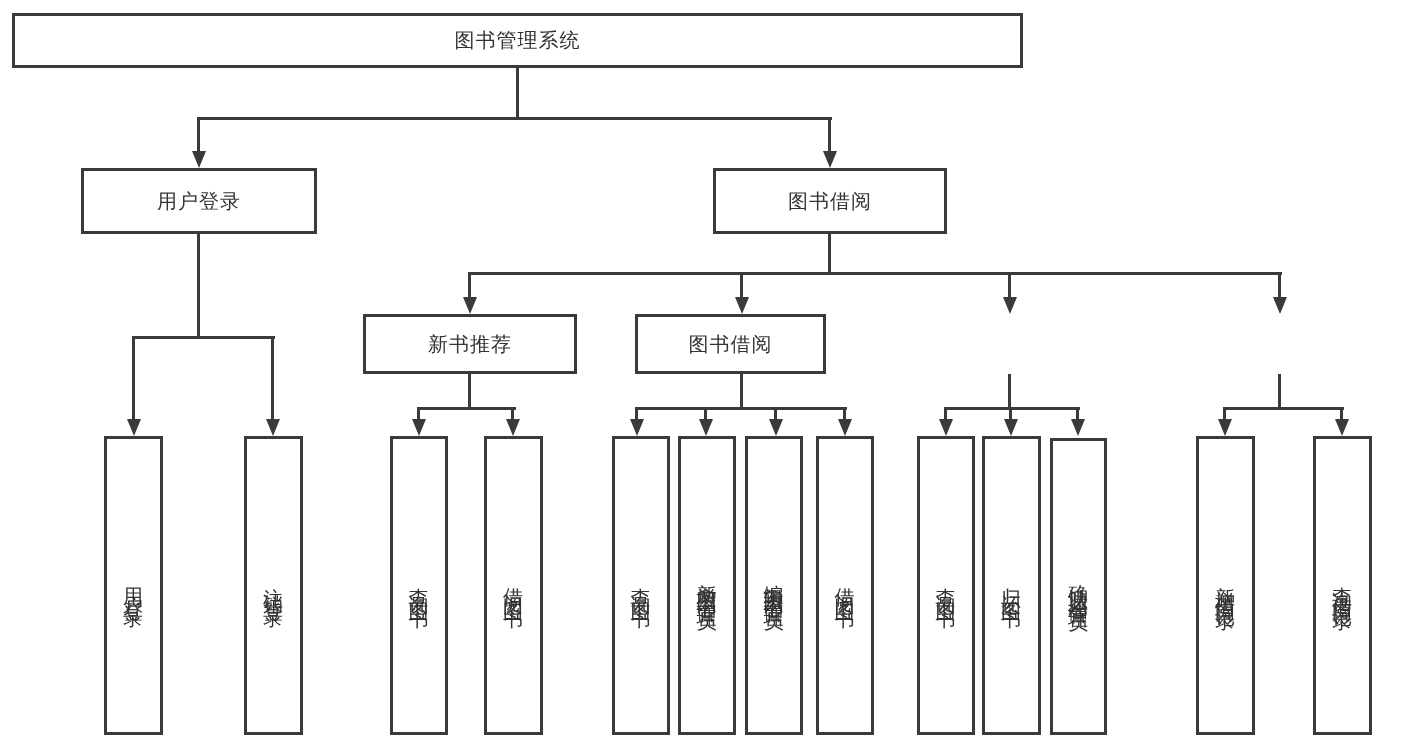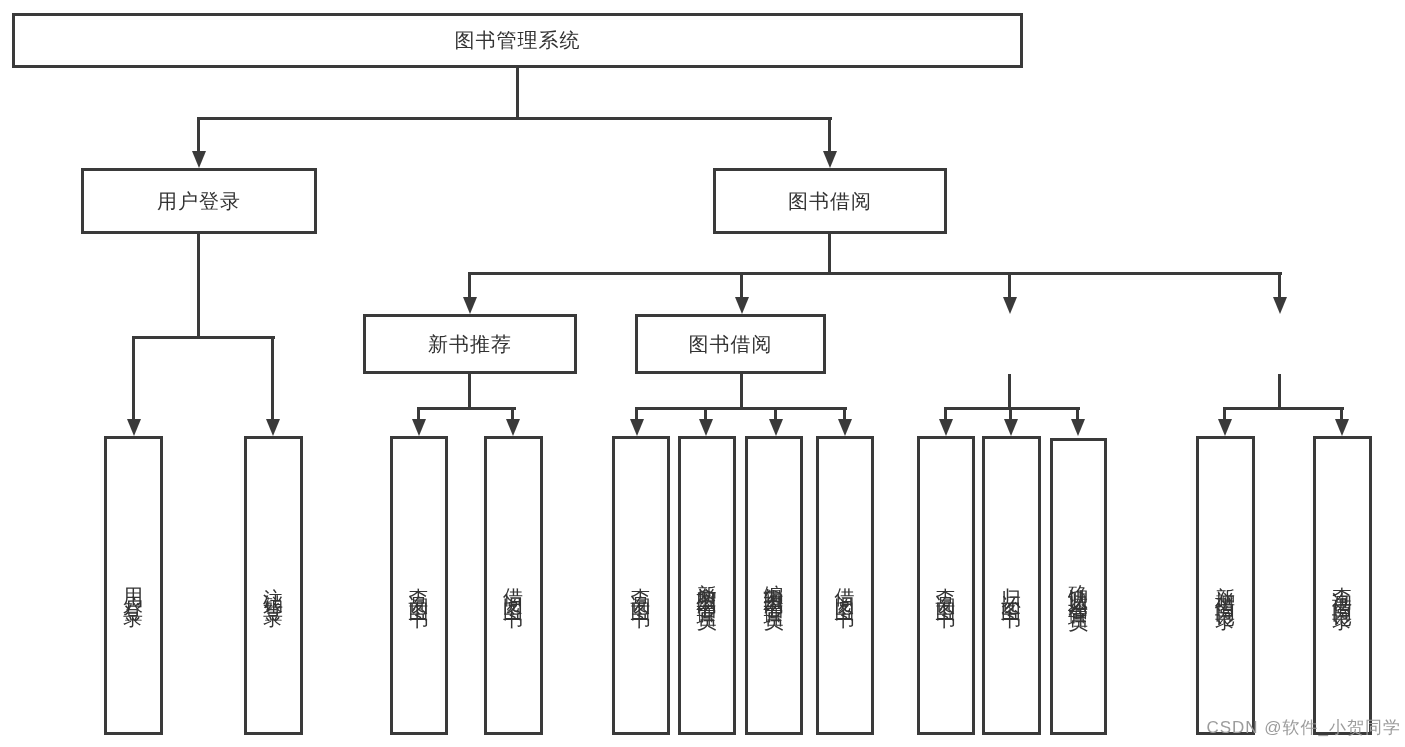--- a/index.html
+++ b/index.html
@@ -167,15 +167,14 @@
     <span class="vlabel" style="letter-spacing:4px;">确认归还（管理员）</span>
   </div>
 
   <div class="box" style="left:1196px;top:436px;width:59px;height:299px;">
     <span class="vlabel" style="letter-spacing:5px;">新增借阅记录</span>
   </div>
   <div class="box" style="left:1313px;top:436px;width:59px;height:299px;">
     <span class="vlabel" style="letter-spacing:5px;">查询借阅记录</span>
   </div>
 
-  <div class="watermark">CSDN @软件_小贺同学</div>
 
 </div>
 
 </body></html>

